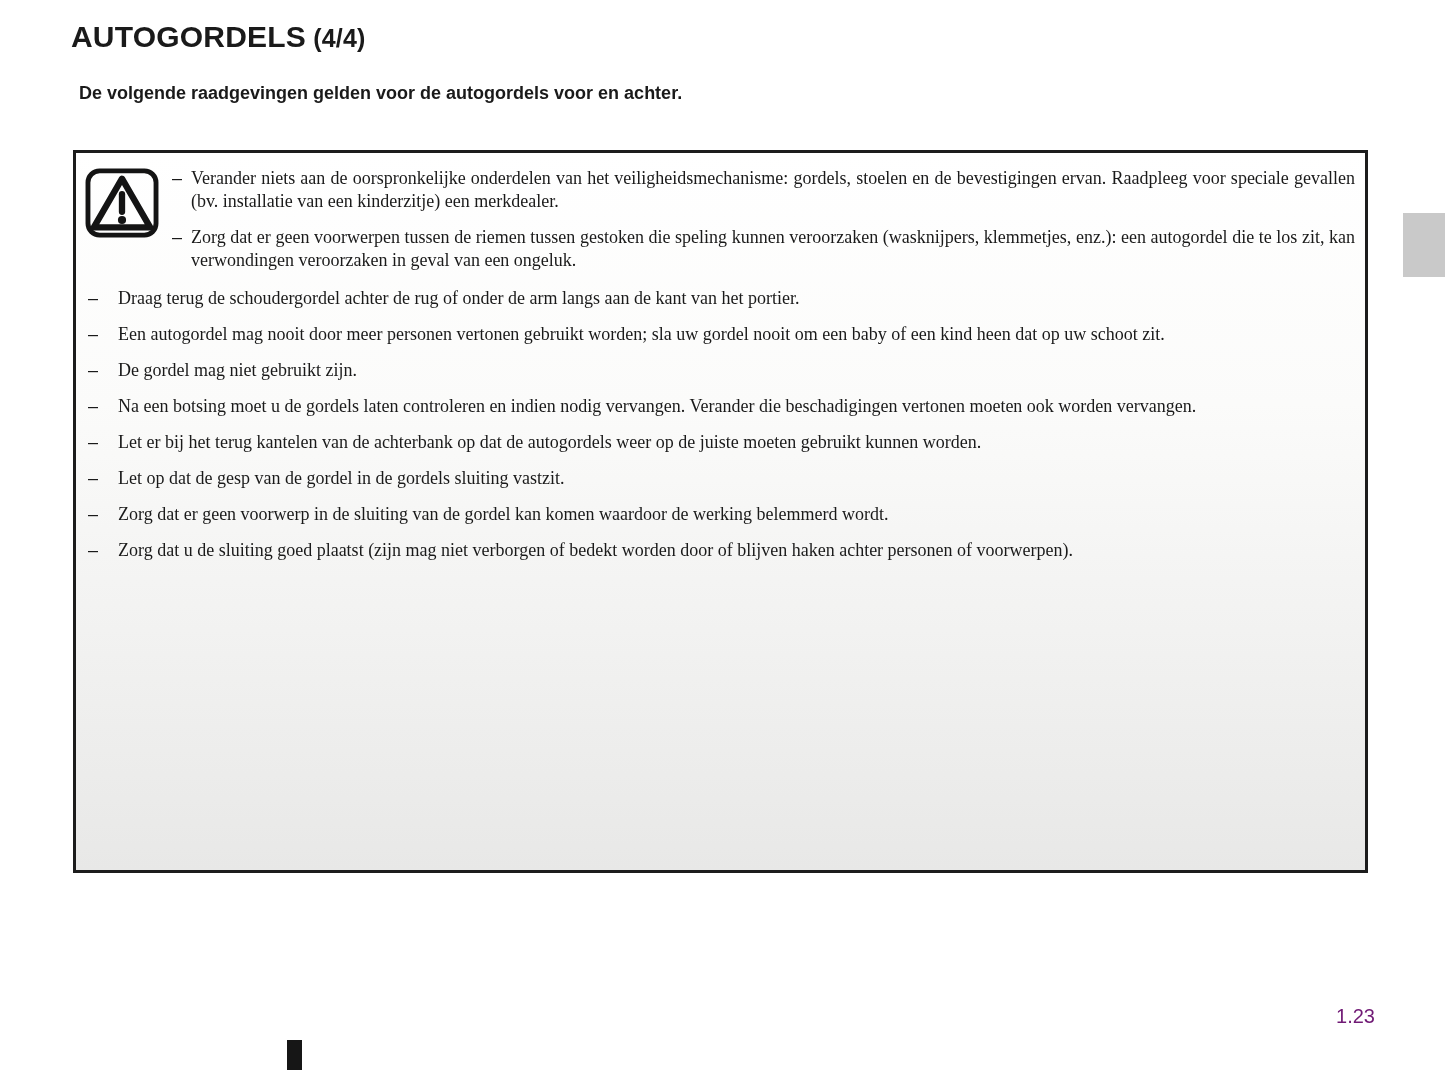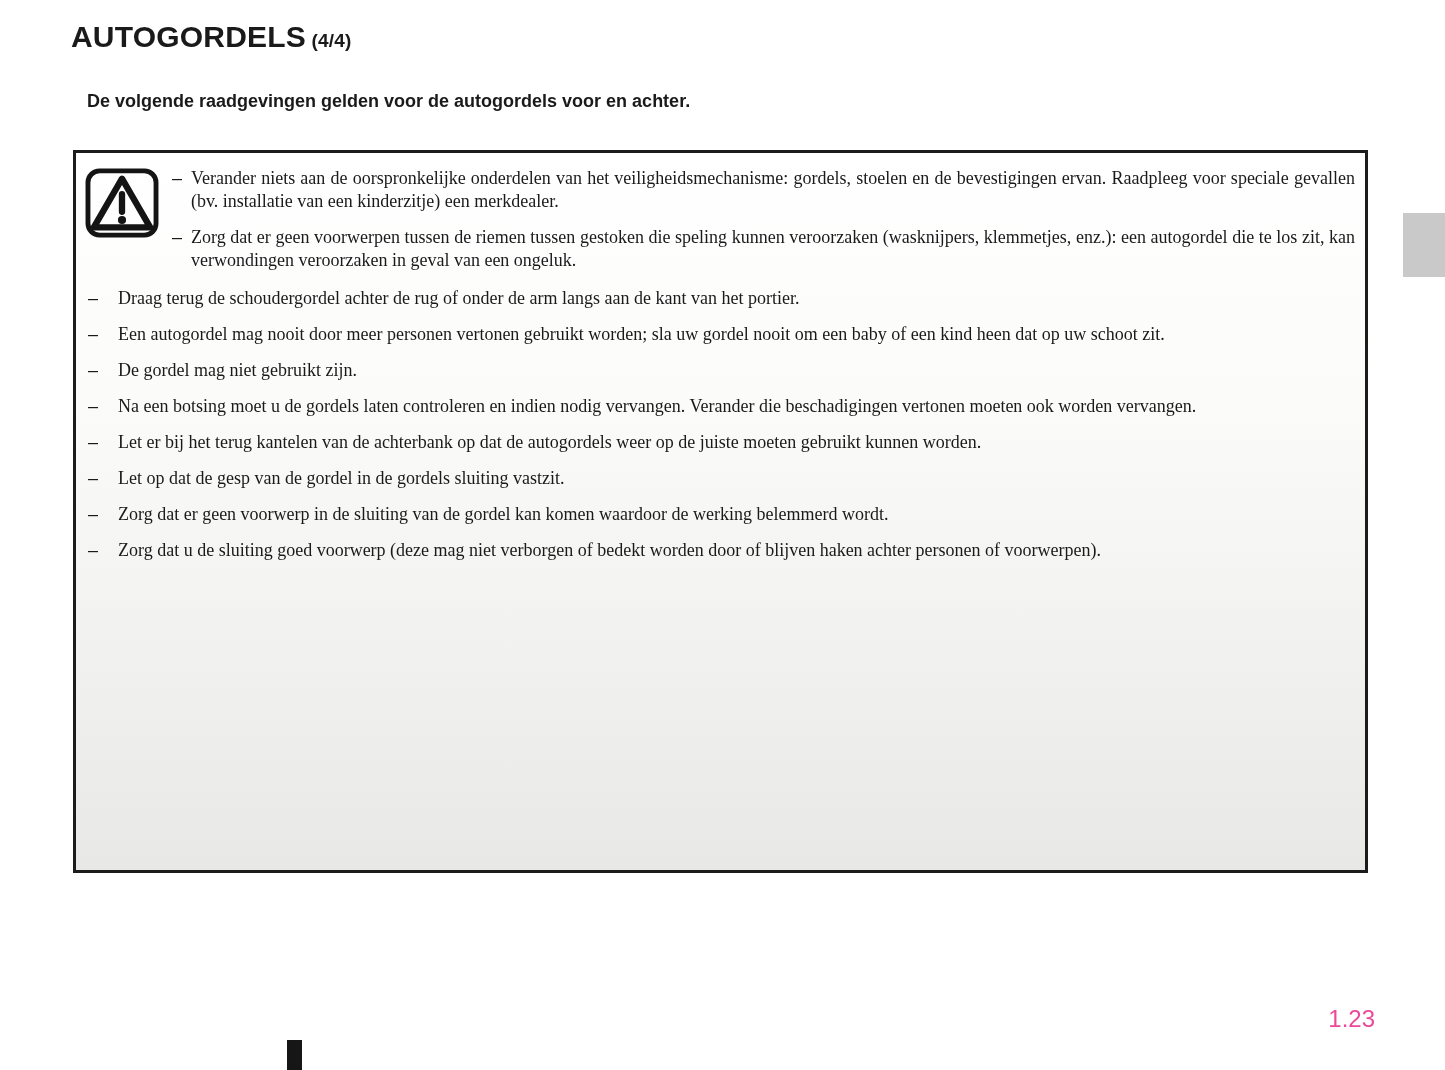--- a/index.html
+++ b/index.html
@@ -20,28 +20,28 @@
     position: absolute;
     left: 71px;
     top: 20px;
     margin: 0;
     font-size: 30px;
     font-weight: bold;
     letter-spacing: 0.2px;
     white-space: nowrap;
   }
   .page-title .title-suffix {
-    font-size: 19px;
+    font-size: 25px;
   }
 
   .page-subtitle {
     position: absolute;
     left: 71px;
     top: 75px;
-    margin: 16px;
+    margin: 8px;
     font-size: 18px;
     font-weight: bold;
     white-space: nowrap;
   }
 
   .warning-box {
     position: absolute;
     left: 73px;
     top: 150px;
     width: 1295px;
@@ -101,22 +101,22 @@
     top: 213px;
     width: 42px;
     height: 64px;
     background: #c9c9c9;
   }
 
   .page-number {
     position: absolute;
     right: 70px;
     top: 1005px;
-    font-size: 24px;
-    color: #ec4899;
+    font-size: 20px;
+    color: #701a75;
     text-align: center;
   }
 
   .bottom-mark {
     position: absolute;
     left: 287px;
     top: 1040px;
     width: 15px;
     height: 30px;
     background: #161616;
@@ -185,21 +185,21 @@
         <div class="item-text">Let op dat de gesp van de gordel in de gordels sluiting vastzit.</div>
       </div>
 
       <div class="advice-item">
         <span class="dash">–</span>
         <div class="item-text">Zorg dat er geen voorwerp in de sluiting van de gordel kan komen waardoor de werking belemmerd wordt.</div>
       </div>
 
       <div class="advice-item">
         <span class="dash">–</span>
-        <div class="item-text">Zorg dat u de sluiting goed voorwerp (deze mag niet verborgen of bedekt worden door of blijven haken achter personen of voorwerpen).</div>
+        <div class="item-text">Zorg dat u de sluiting goed plaatst (zijn mag niet verborgen of bedekt worden door of blijven haken achter personen of voorwerpen).</div>
       </div>
     </div>
 
 </div>
 
 <div class="side-tab"></div>
 
 <div class="page-number">1.23</div>
 
 <div class="bottom-mark"></div>

